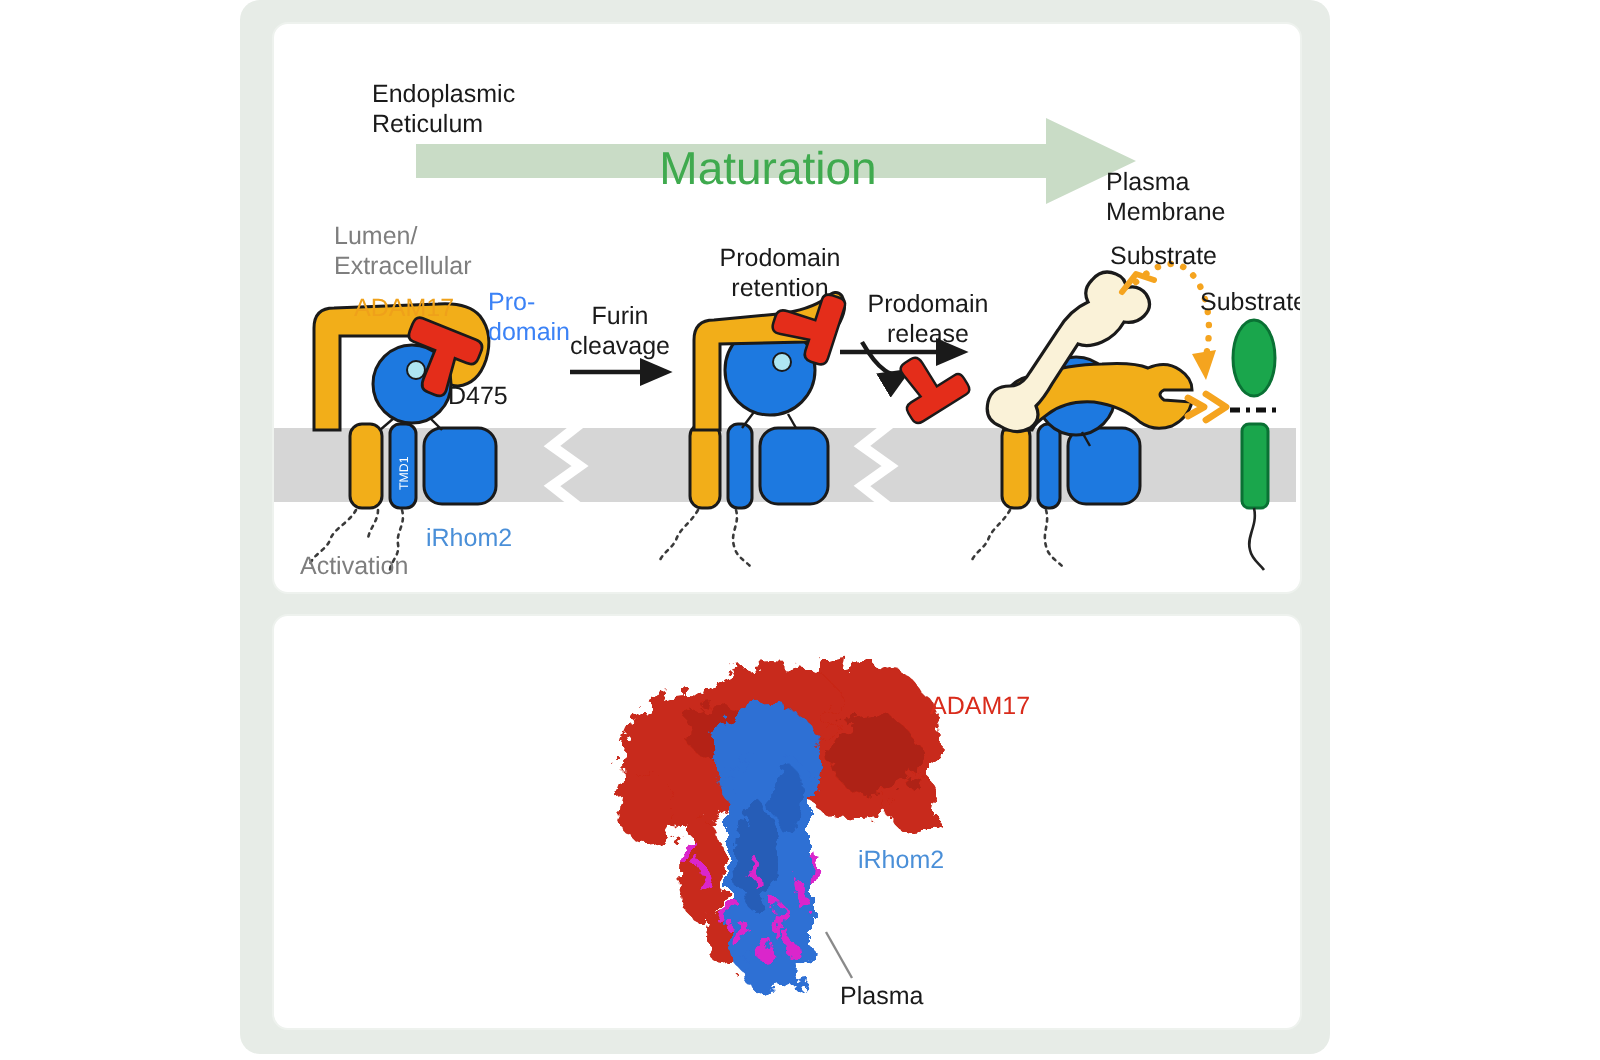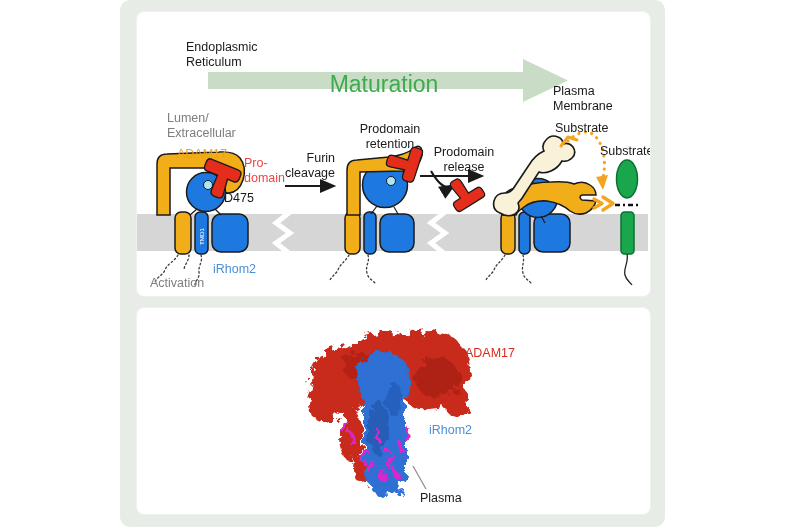--- a/index.html
+++ b/index.html
@@ -10,21 +10,21 @@
   .panel{position:absolute;background:#ffffff;border:1px solid #eef2ee;
          border-radius:8px;overflow:hidden;}
   #panel-top{left:16px;top:11px;width:513px;height:284px;}
   #panel-bottom{left:16px;top:307px;width:513px;height:206px;}
   .panel svg{position:absolute;left:0;top:0;}
   .lbl{position:absolute;font-size:12.5px;line-height:1.18;
        white-space:pre-line;z-index:5;}
   .ctr{transform:translateX(-50%);text-align:center;}
   .gray{color:#7e7e7e;}
   .orange{color:#efa11a;}
-  .red{color:#ef4444;margin-top:12px;}
+  .red{color:#3b82f6;}
   .blue{color:#4a8fd8;}
   .green-big{font-size:23px;color:#3faa4e;}
   .dlbl-red{color:#d92b1b;}
   .dlbl-blue{color:#4a8fd8;}
 </style>
 </head>
 <body>
 
 <div class="frame">
 
@@ -125,21 +125,21 @@
 Membrane</div>
     <div class="lbl ctr green-big" style="left:247px;top:59px;">Maturation</div>
     <div class="lbl gray" style="left:30px;top:99px;">Lumen/
 Extracellular</div>
     <div class="lbl gray" style="left:13px;top:264px;">Activation</div>
     <div class="lbl orange" style="left:40px;top:135px;">ADAM17</div>
     <div class="lbl red" style="left:107px;top:132px;">Pro-
 domain</div>
     <div class="lbl" style="left:87px;top:179px;">D475</div>
     <div class="lbl blue" style="left:76px;top:250px;">iRhom2</div>
-    <div class="lbl ctr" style="left:173px;top:139px;text-align:right;">Furin
+    <div class="lbl ctr" style="left:173px;top:139px;">Furin
 cleavage</div>
     <div class="lbl ctr" style="left:253px;top:110px;">Prodomain
 retention</div>
     <div class="lbl ctr" style="left:327px;top:133px;">Prodomain
 release</div>
     <div class="lbl" style="left:418px;top:109px;">Substrate</div>
     <div class="lbl" style="left:463px;top:132px;">Substrate</div>
   </div>
 
   <div class="panel" id="panel-bottom">

